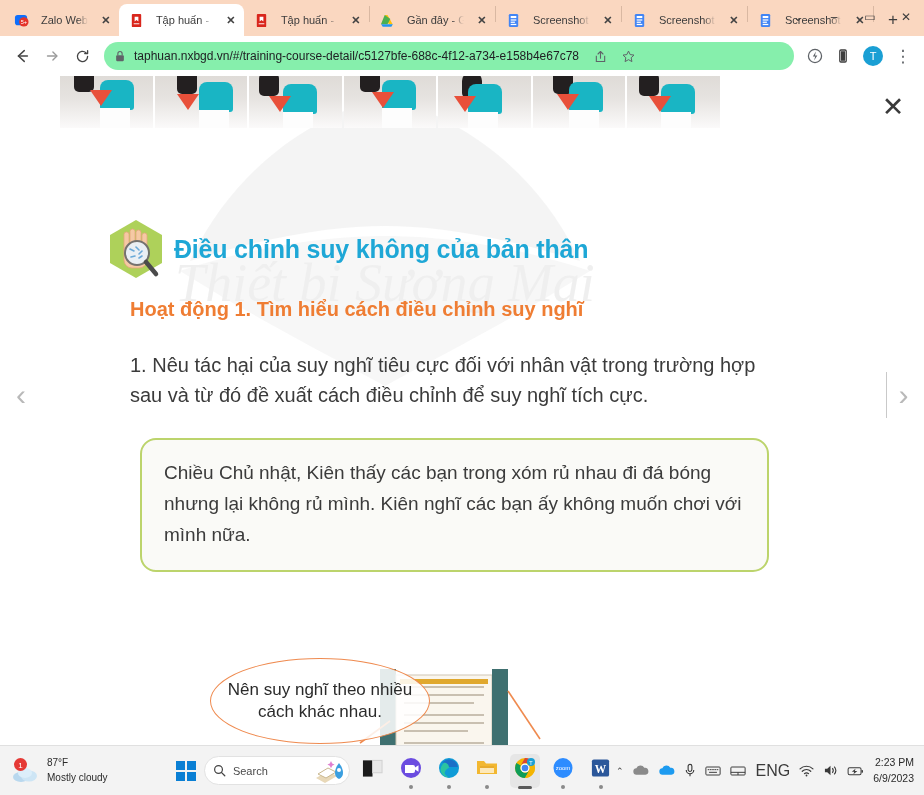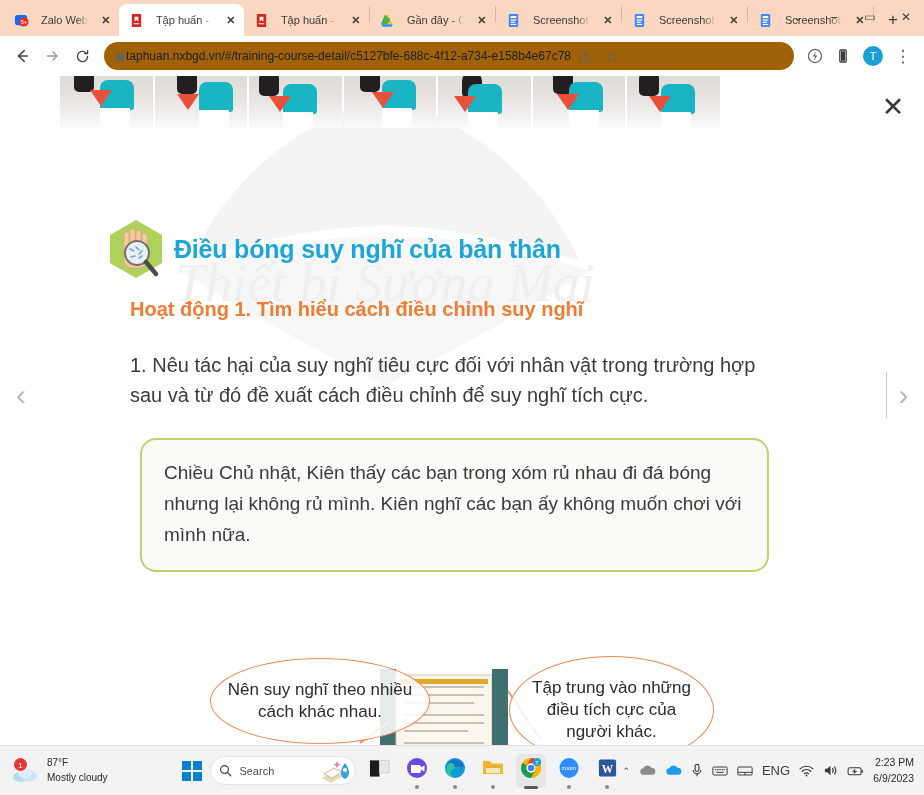--- a/index.html
+++ b/index.html
@@ -85,25 +85,26 @@
   }
   .navbtn {
     width: 28px; height: 28px;
     display: flex; align-items: center; justify-content: center;
     color: #5f6368;
     flex-shrink: 0;
   }
   .omnibox {
     flex: 1;
     height: 28px;
-    background: #a16207;
+    background: #86efac;
     border-radius: 14px;
     display: flex;
     align-items: center;
     padding: 0 10px;
+    gap: 8px;
     margin: 0 6px;
     min-width: 0;
   }
   .omnibox .url {
     font-size: 12px;
     color: #202124;
     white-space: nowrap;
     overflow: hidden;
     text-overflow: ellipsis;
   }
@@ -566,21 +567,21 @@
           <circle cx="31" cy="35" r="12" fill="#eaf3fb" stroke="#6b6b6b" stroke-width="2" opacity=".92"></circle>
           <g stroke="#6aa9d8" stroke-width="1.6" stroke-linecap="round">
             <path d="M24 31 l4 2"></path>
               <path d="M30 29 l3 3"></path>
               <path d="M36 33 l-3 3"></path>
             <path d="M25 39 l4 -1"></path>
               <path d="M33 40 l3 -2"></path>
           </g>
           <path d="M40 44 L50 56" stroke="#4b4b4b" stroke-width="4.5" stroke-linecap="round"></path>
         </svg>
-        <span class="h-title">Điều bóng suy nghĩ của bản thân</span>
+        <span class="h-title">Điều chỉnh suy không của bản thân</span>
       </div>
 
       <div class="h-sub">Hoạt động 1. Tìm hiểu cách điều chỉnh suy nghĩ</div>
 
       <div class="q1">1. Nêu tác hại của suy nghĩ tiêu cực đối với nhân vật trong trường hợp sau và từ đó đề xuất cách điều chỉnh để suy nghĩ tích cực.</div>
 
       <div class="scenario">Chiều Chủ nhật, Kiên thấy các bạn trong xóm rủ nhau đi đá bóng nhưng lại không rủ mình. Kiên nghĩ các bạn ấy không muốn chơi với mình nữa.</div>
 
 
       <svg class="illus" viewBox="0 0 430 170">
@@ -616,21 +617,20 @@
         <rect x="303" y="128" width="15" height="10" rx="4" fill="#2b2218"></rect>
         <rect x="322" y="128" width="15" height="10" rx="4" fill="#2b2218"></rect>
         <path d="M318 128 h4" stroke="#2b2218" stroke-width="2"></path>
         <path d="M292 162 q28 -24 56 0 v8 h-56 z" fill="#f2f2f2"></path>
 
         <path d="M268 30 L300 78" stroke="#ef8b50" stroke-width="1.6" fill="none"></path>
         <path d="M150 60 L120 82" stroke="#ef8b50" stroke-width="1.6" fill="none"></path>
       </svg>
 
       <div class="bubble bubble-left">Nên suy nghĩ theo nhiều cách khác nhau.</div>
-      <div class="bubble bubble-right">Tập trung vào những điều tích cực của người khác.</div>
     </div>
 
   </div>
 </div>
 
 <div class="taskbar">
 
   <div class="weather">
     <div style="position:relative;width:28px;height:26px;">
       <svg width="28" height="26" viewBox="0 0 28 26">
@@ -755,21 +755,21 @@
           <rect x="1" y="2" width="16" height="9" rx="1" fill="none" stroke="#3a3a3a" stroke-width="1.1"></rect>
           <path d="M3.5 5 h1 M6 5 h1 M8.5 5 h1 M11 5 h1 M13.5 5 h1 M5 8 h8" stroke="#3a3a3a" stroke-width="1.1" stroke-linecap="round"></path>
         </svg>
     </span>
     <span class="tray-ico">
       <svg width="16" height="12" viewBox="0 0 18 13">
           <rect x="1" y="2" width="16" height="9" rx="1" fill="none" stroke="#3a3a3a" stroke-width="1.1"></rect>
           <path d="M1 8 h16 M9 8 v3" stroke="#3a3a3a" stroke-width="1.1"></path>
         </svg>
     </span>
-    <span style="font-size:13px;">ENG</span>
+    <span style="font-size:16px;">ENG</span>
     <span class="tray-ico">
       <svg width="15" height="12" viewBox="0 0 16 13">
           <path d="M1 4.2 a10 10 0 0 1 14 0" fill="none" stroke="#3a3a3a" stroke-width="1.3" stroke-linecap="round"></path>
           <path d="M3.4 6.8 a6.4 6.4 0 0 1 9.2 0" fill="none" stroke="#3a3a3a" stroke-width="1.3" stroke-linecap="round"></path>
           <path d="M5.8 9.4 a3 3 0 0 1 4.4 0" fill="none" stroke="#3a3a3a" stroke-width="1.3" stroke-linecap="round"></path>
           <circle cx="8" cy="11.4" r="1" fill="#3a3a3a"></circle>
         </svg>
     </span>
     <span class="tray-ico">
       <svg width="15" height="13" viewBox="0 0 16 14">

